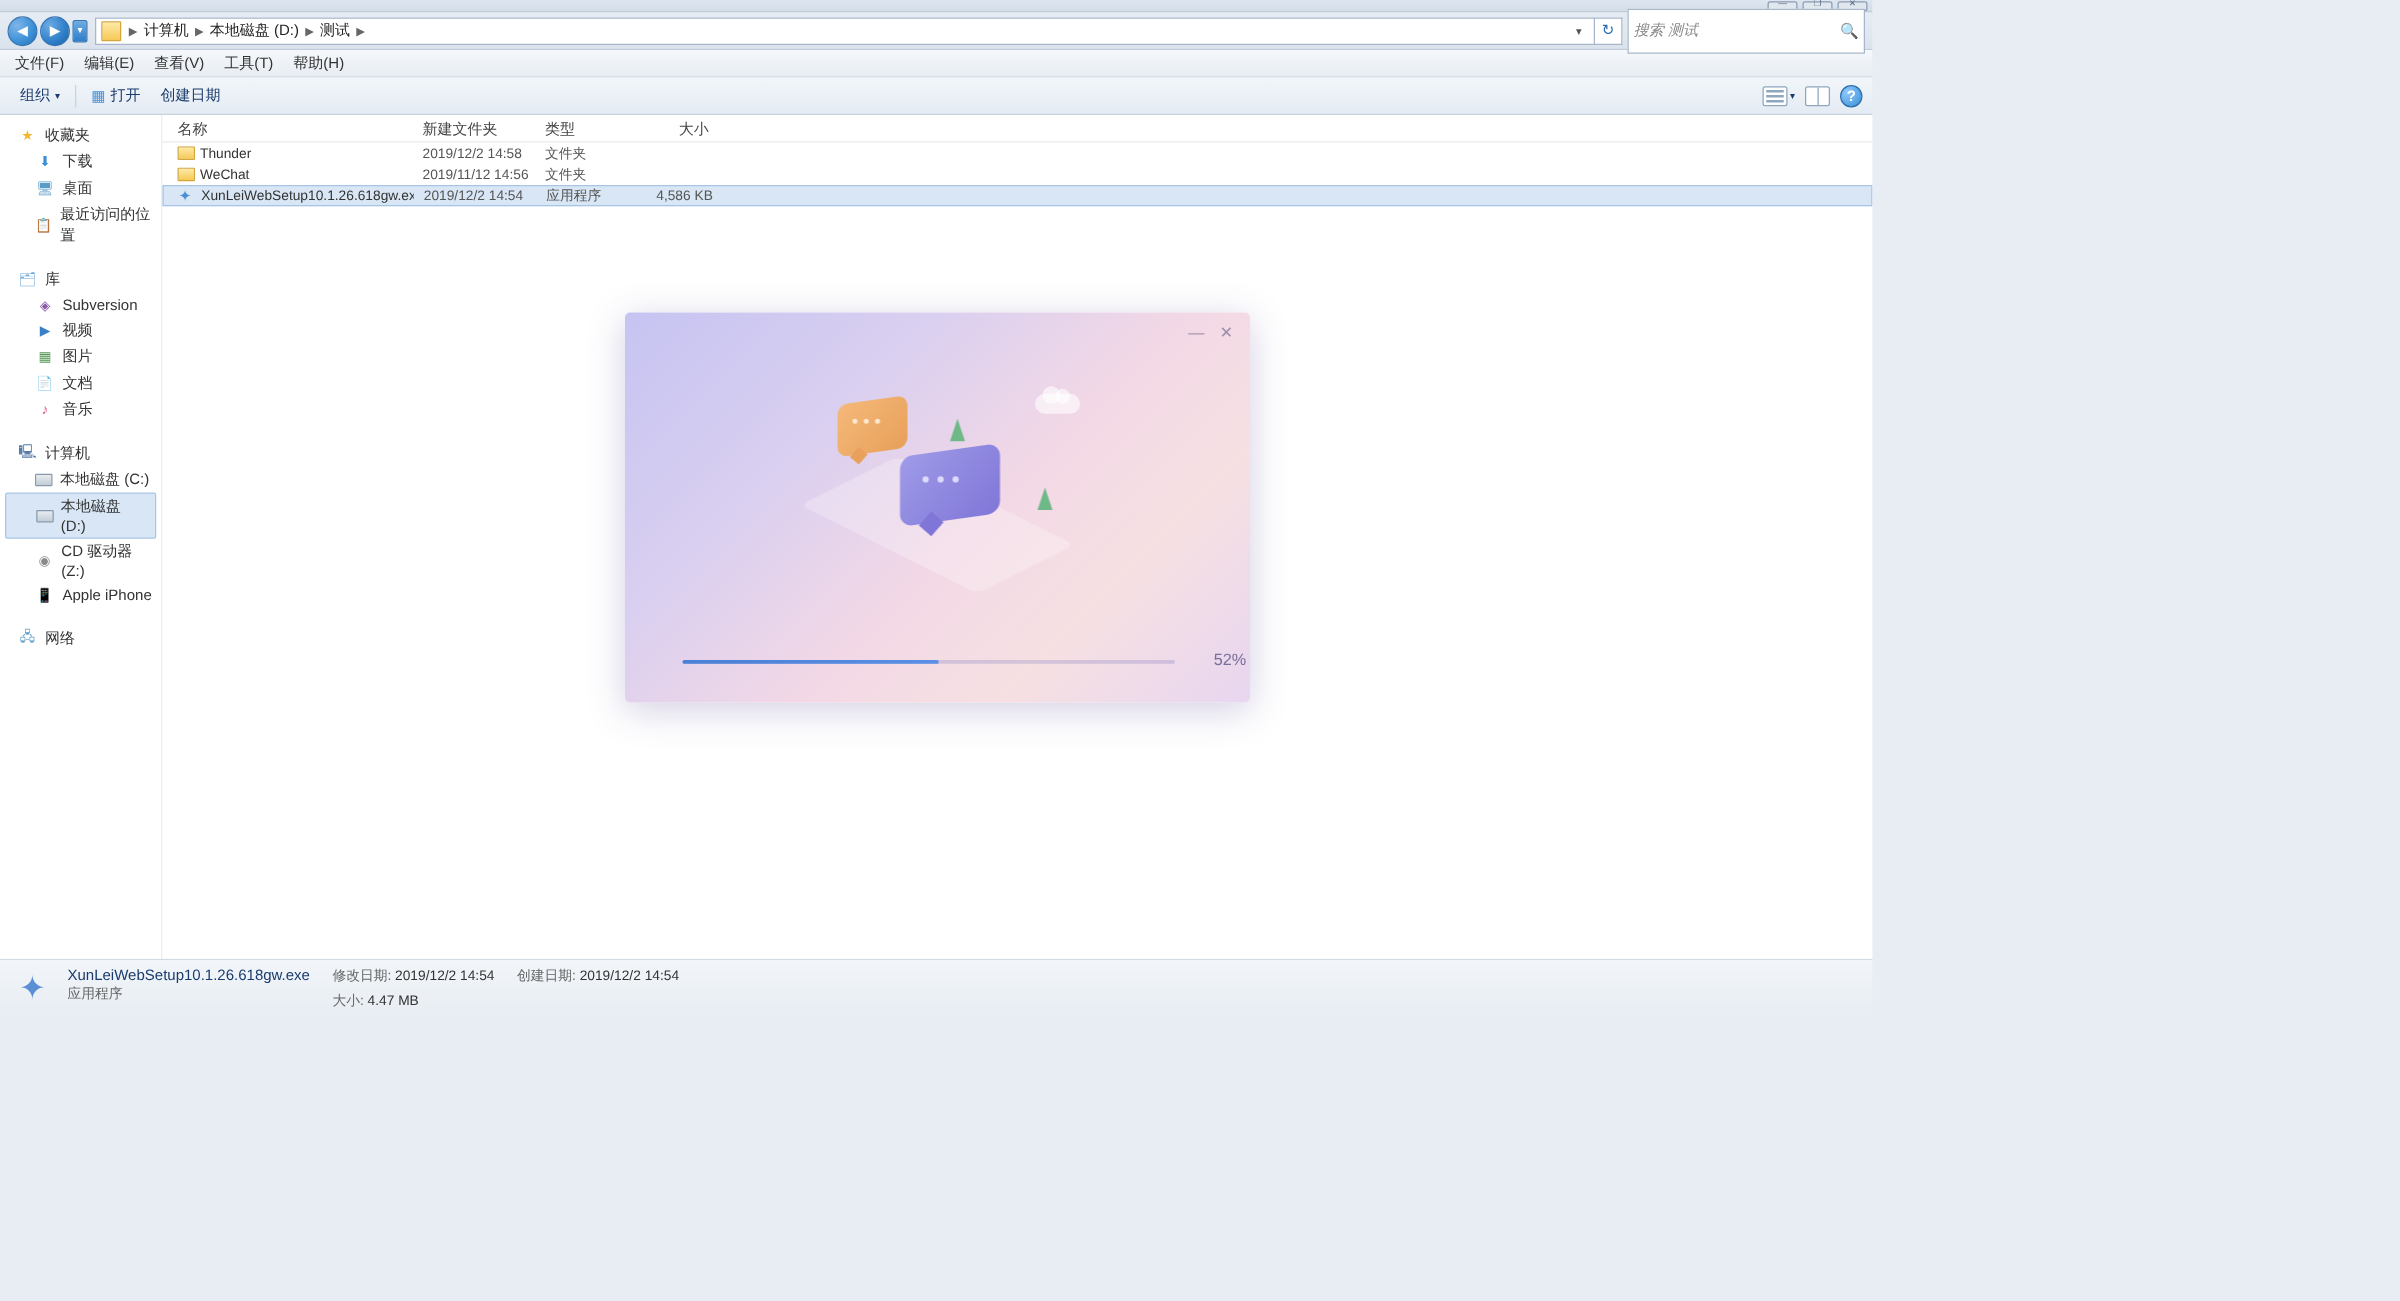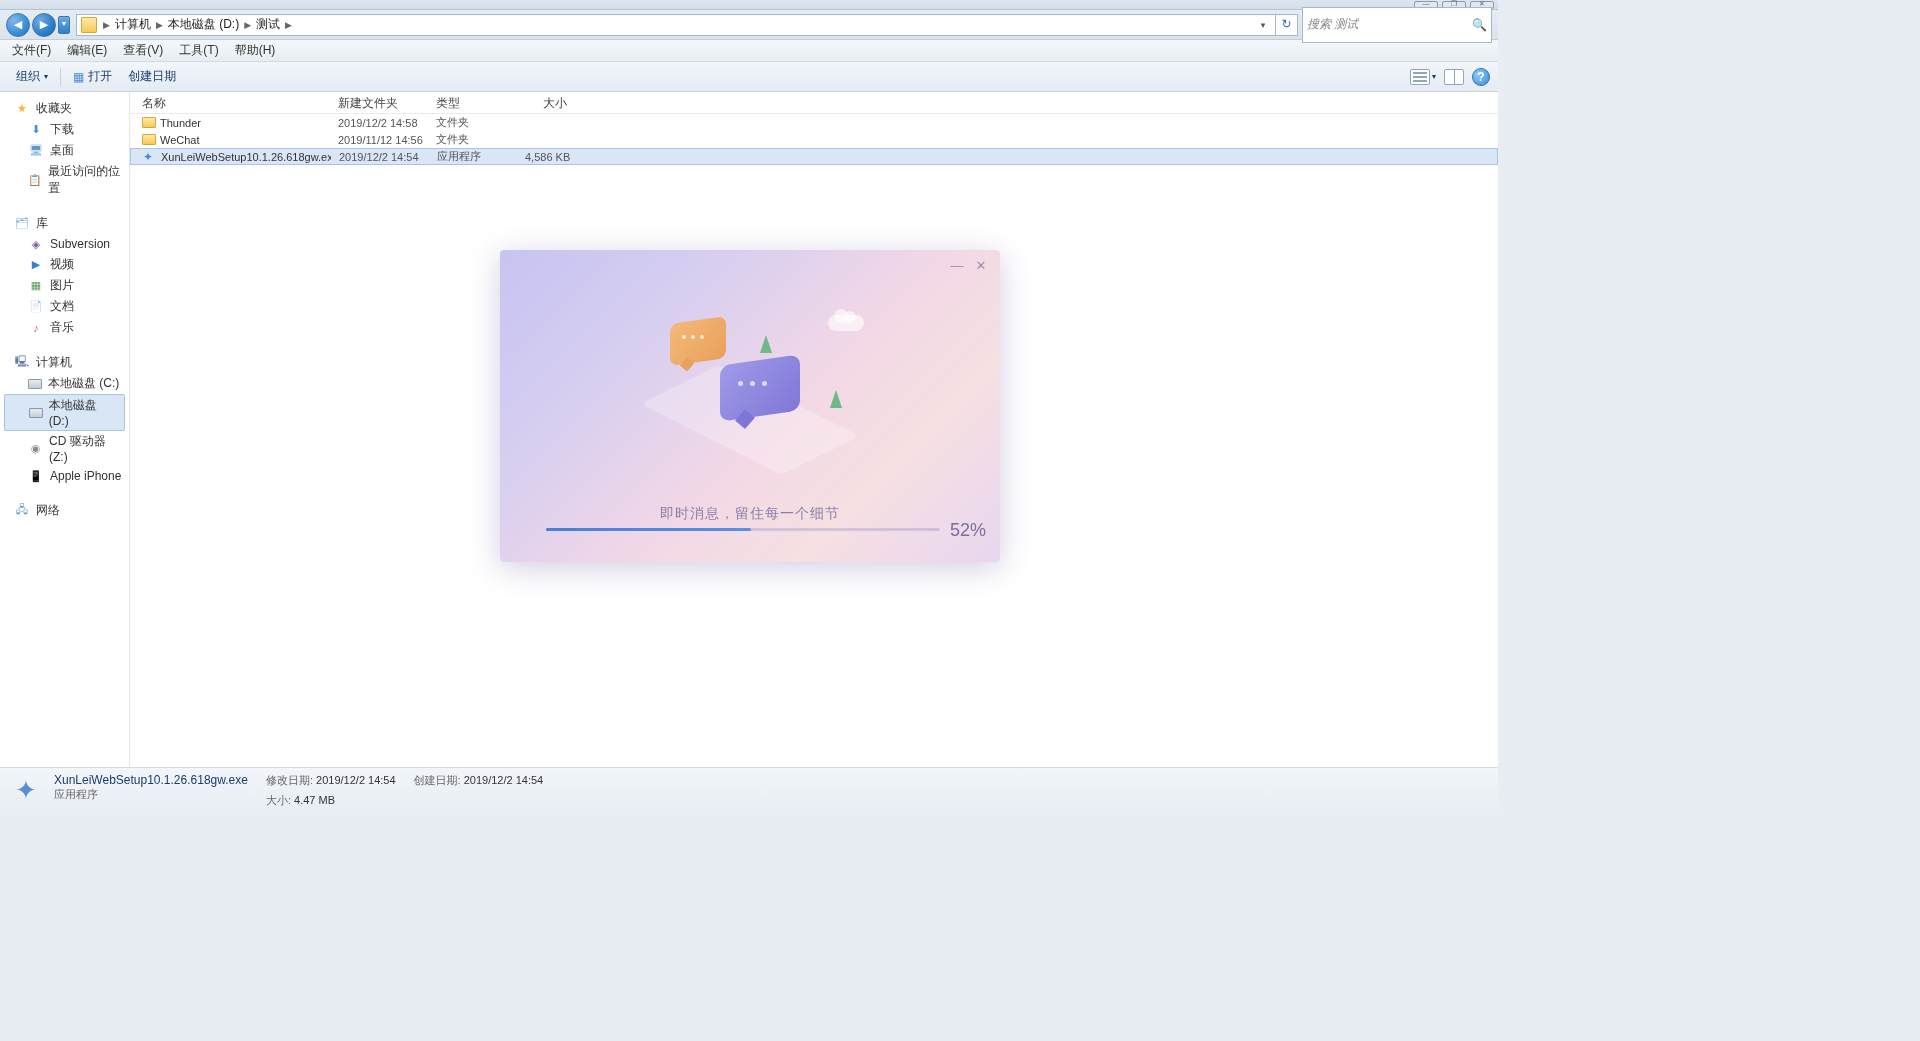--- a/index.html
+++ b/index.html
@@ -91,21 +91,21 @@
 .detval { color: #333; }
 
 
 .installer { position: absolute; left: 500px; top: 250px; width: 500px; height: 312px; border-radius: 4px; box-shadow: 0 6px 30px rgba(80,60,140,0.25); background: linear-gradient(135deg, #c6c4f2 0%, #d9cff0 30%, #f2d8e6 55%, #f6e0e2 75%, #e8d6f0 100%); overflow: hidden; }
 .insttop { position: absolute; top: 10px; right: 12px; display: flex; gap: 10px; }
 .instbtn { width: 14px; height: 14px; color: rgba(90,80,130,0.55); font-size: 13px; text-align: center; line-height: 12px; }
 .instart { position: absolute; left: 0; right: 0; top: 55px; height: 150px; display: flex; align-items: center; justify-content: center; }
 .instmsg { position: absolute; left: 0; right: 0; top: 255px; text-align: center; color: #8a7fa8; font-size: 14px; letter-spacing: 1px; }
 .instbarwrap { position: absolute; left: 46px; right: 60px; top: 278px; height: 3px; background: rgba(150,140,200,0.35); border-radius: 2px; }
 .instbar { height: 100%; background: linear-gradient(to right, #4a7fd6, #5a8fe6); border-radius: 2px; }
-.instpct { position: absolute; right: 14px; top: 270px; color: #7a6f98; font-size: 18px; }
+.instpct { position: absolute; right: 3px; top: 270px; color: #7a6f98; font-size: 13px; }
 
 
 .iso { position: relative; width: 260px; height: 150px; }
 .ground { position: absolute; left: 30px; top: 60px; width: 200px; height: 110px; background: rgba(255,255,255,0.25); transform: rotateX(60deg) rotateZ(45deg); border-radius: 8px; }
 .bubble1 { position: absolute; left: 50px; top: 15px; width: 56px; height: 42px; background: linear-gradient(135deg, #f5b97a, #e8a05a); border-radius: 8px; transform: skewY(-8deg); }
 .bubble1::after { content: ""; position: absolute; left: 12px; bottom: -6px; width: 10px; height: 10px; background: #e8a05a; transform: rotate(45deg); }
 .dots1 { position: absolute; left: 62px; top: 30px; display: flex; gap: 5px; }
 .dots1 i { width: 4px; height: 4px; background: rgba(255,240,220,0.9); border-radius: 50%; display: block; }
 .bubble2 { position: absolute; left: 100px; top: 55px; width: 80px; height: 56px; background: linear-gradient(135deg, #9f9be8, #8076d8); border-radius: 10px; transform: skewY(-8deg); }
 .bubble2::after { content: ""; position: absolute; left: 18px; bottom: -8px; width: 14px; height: 14px; background: #8076d8; transform: rotate(45deg); }
@@ -330,18 +330,17 @@
       <div class="bubble2"></div>
       <div class="dots2">
           <i></i>
           <i></i>
           <i></i>
         </div>
       <div class="tree tree1"></div>
       <div class="tree tree2"></div>
     </div>
   </div>
-  <div class="instmsg">即时消息，留住每一个细节</div>
   <div class="instbarwrap">
     <div class="instbar" id="instbar" style="width: 52%;"></div>
   </div>
   <div class="instpct">52%</div>
 </div>
 
 </body></html>

